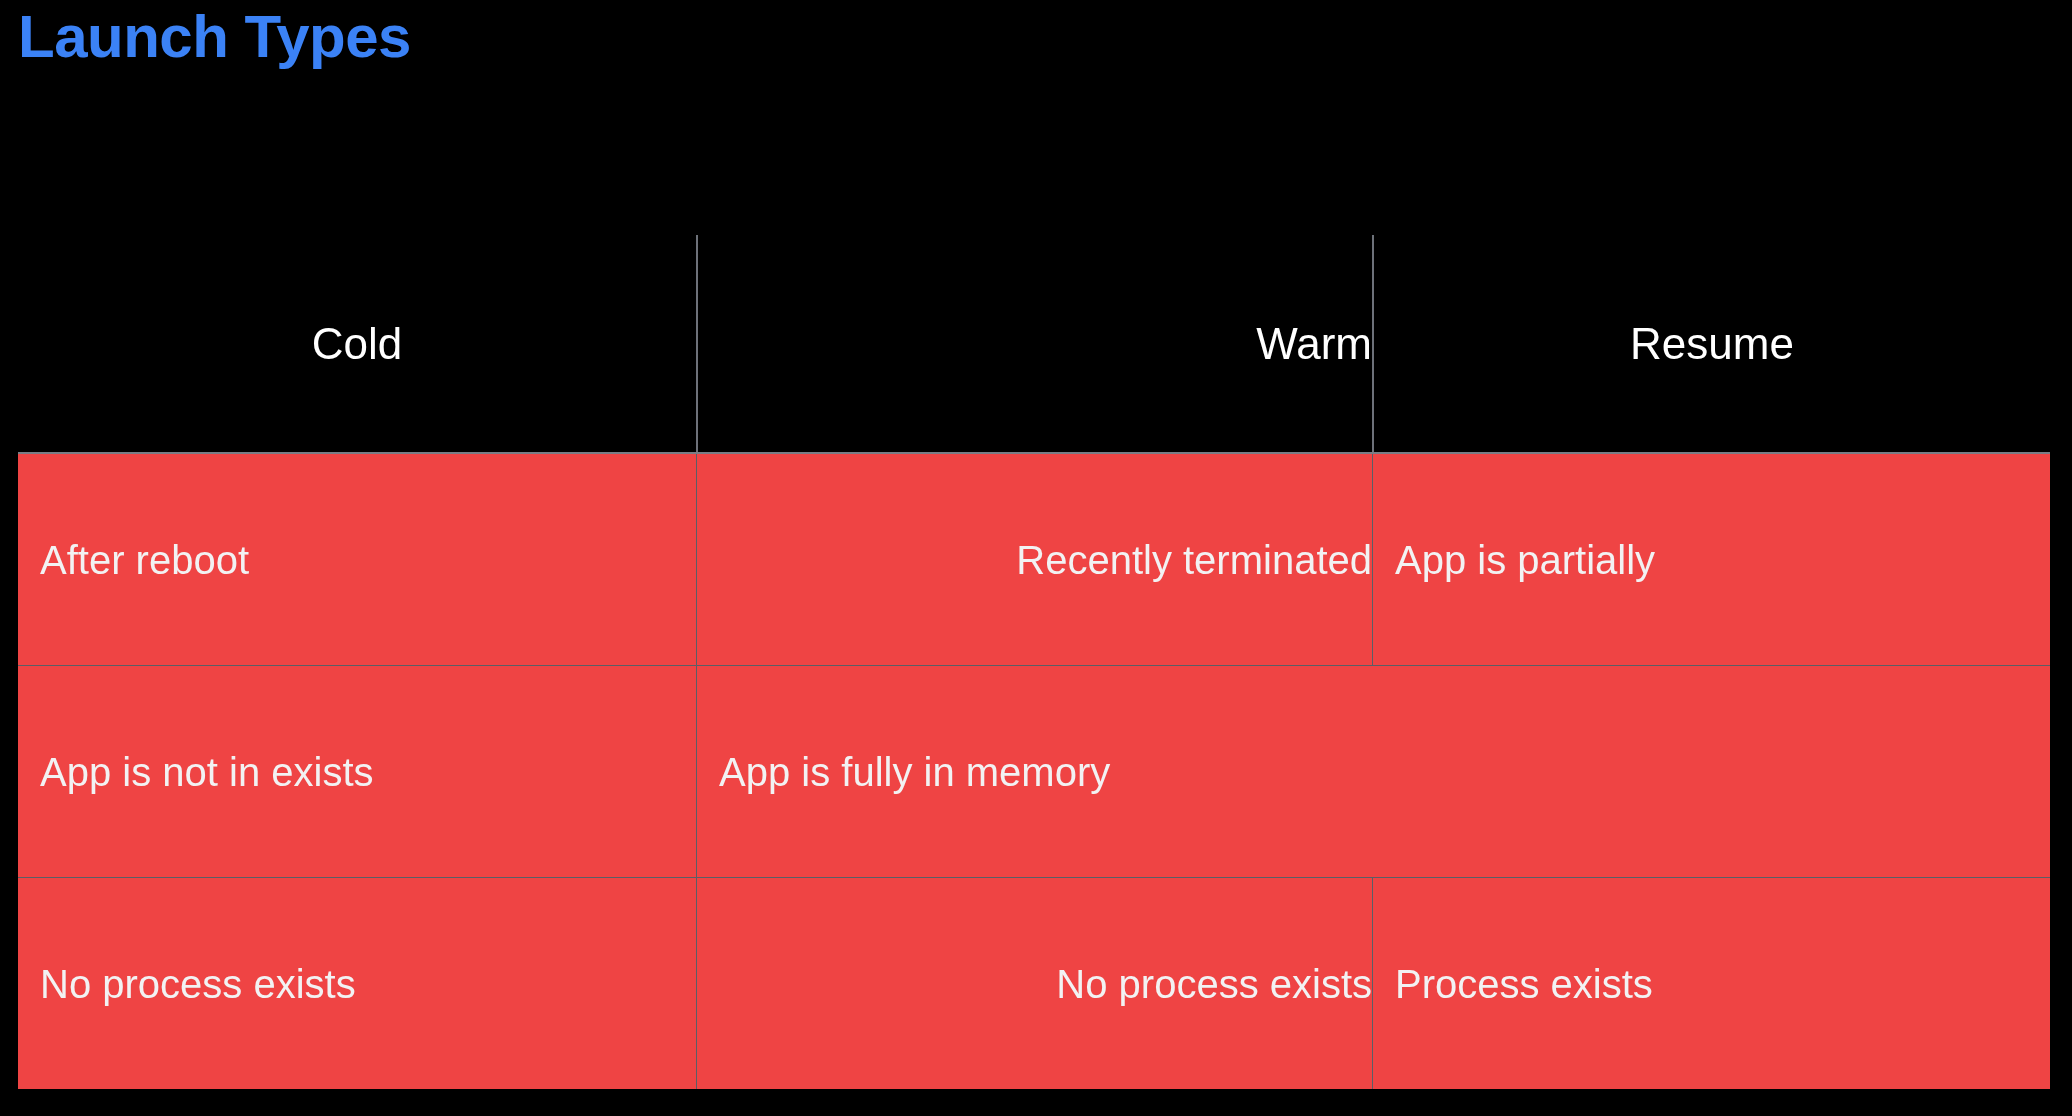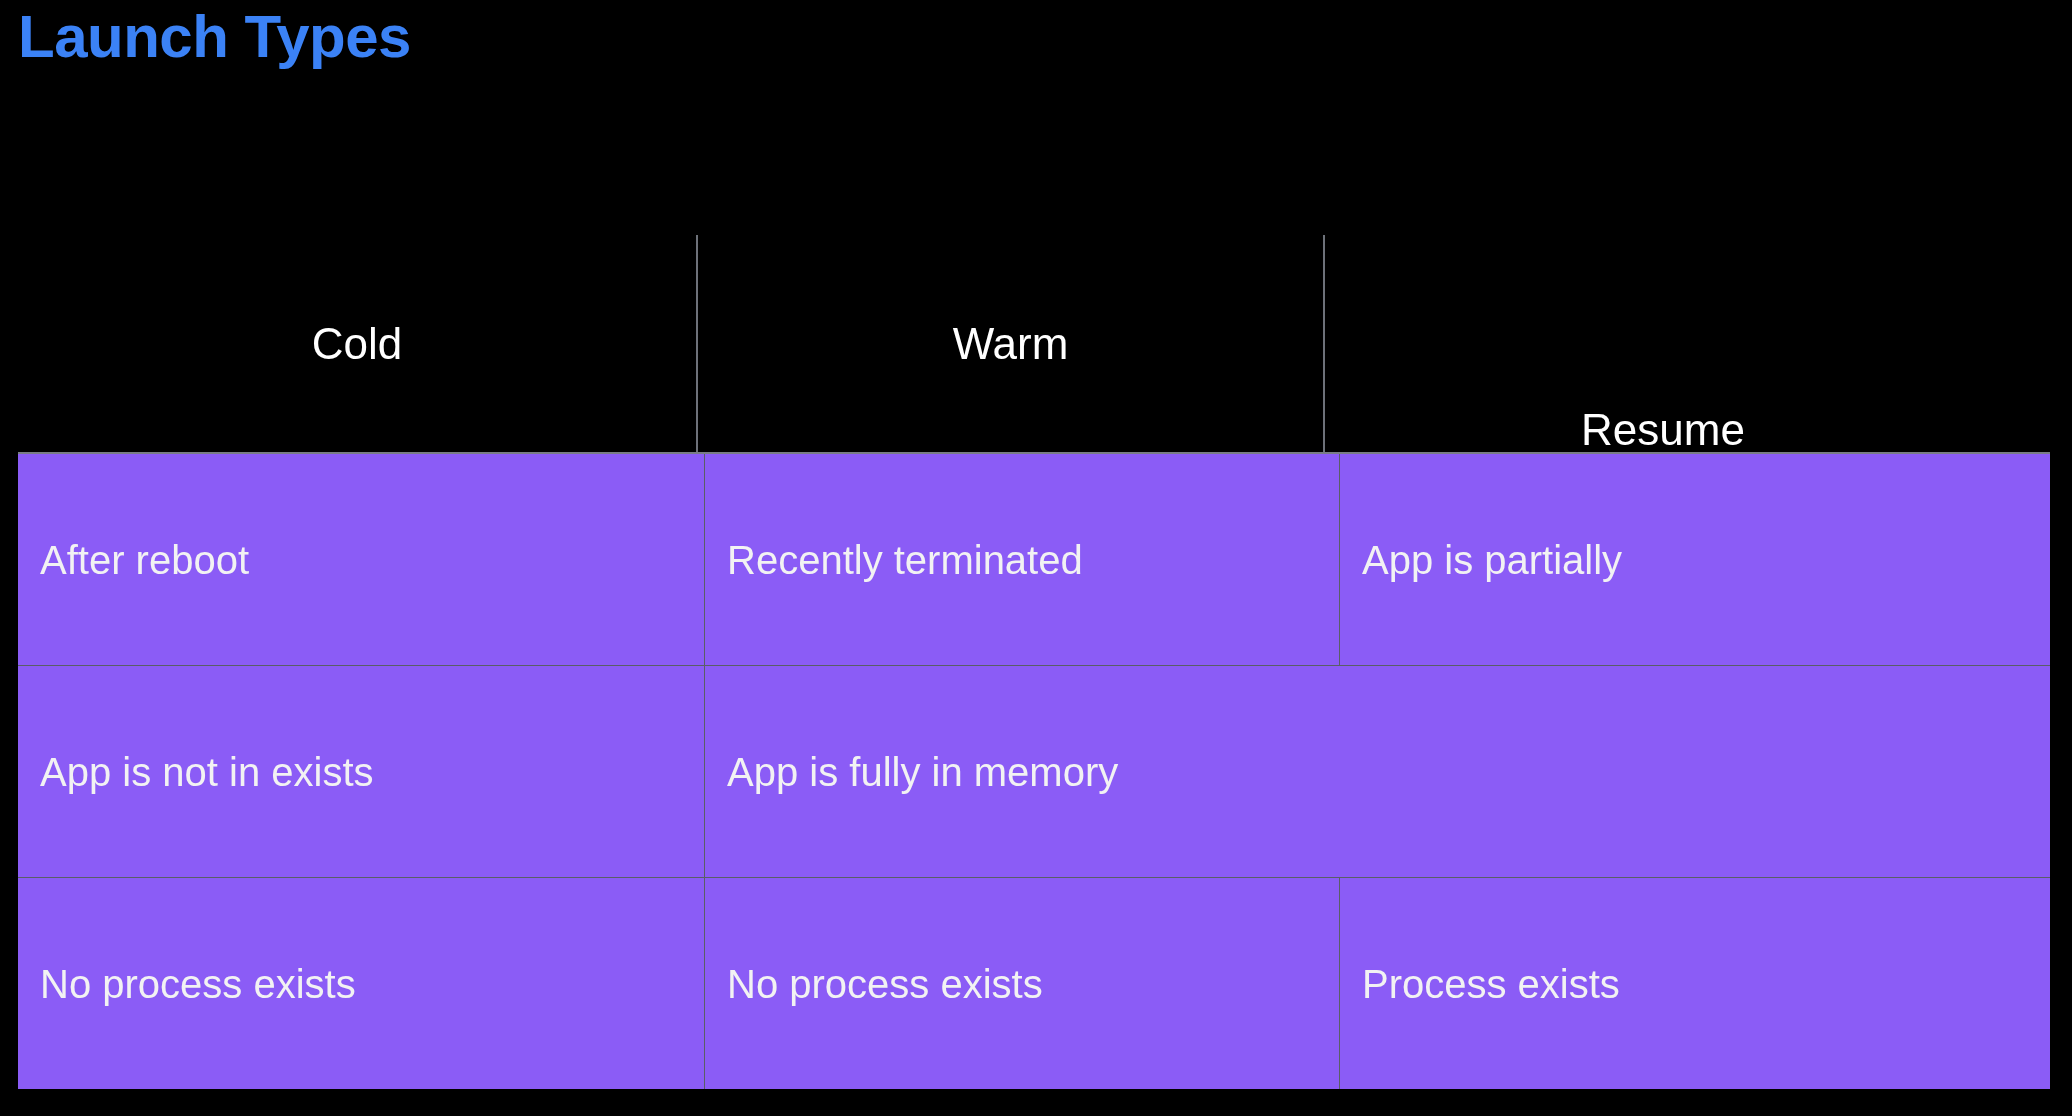--- a/index.html
+++ b/index.html
@@ -57,37 +57,36 @@
     align-items: center;
     justify-content: center;
     color: #ffffff;
     font-size: 44px;
     font-weight: normal;
     line-height: 1;
     box-sizing: border-box;
   }
 
   .col-1 { width: 678px; }
-  .col-2 { width: 627px; }
-  .col-3 { width: 678px; align-items: flex-end; }
+  .col-2 { width: 676px; justify-content: flex-end; }
+  .col-3 { width: 678px; }
 
   .header-cell.col-2,
   .header-cell.col-3 {
     border-left: 2px solid #6d7179;
   }
 
   .table-body {
     border-top: 2px solid #797d85;
   }
 
   .table-row {
     display: flex;
     height: 211px;
-    background: #8b5cf6;
-    gap: 8px;
+    background: #ef4444;
   }
 
   .table-row + .table-row {
     border-top: 1px solid #5a5e66;
   }
 
   .body-cell {
     position: relative;
     display: flex;
     align-items: center;

